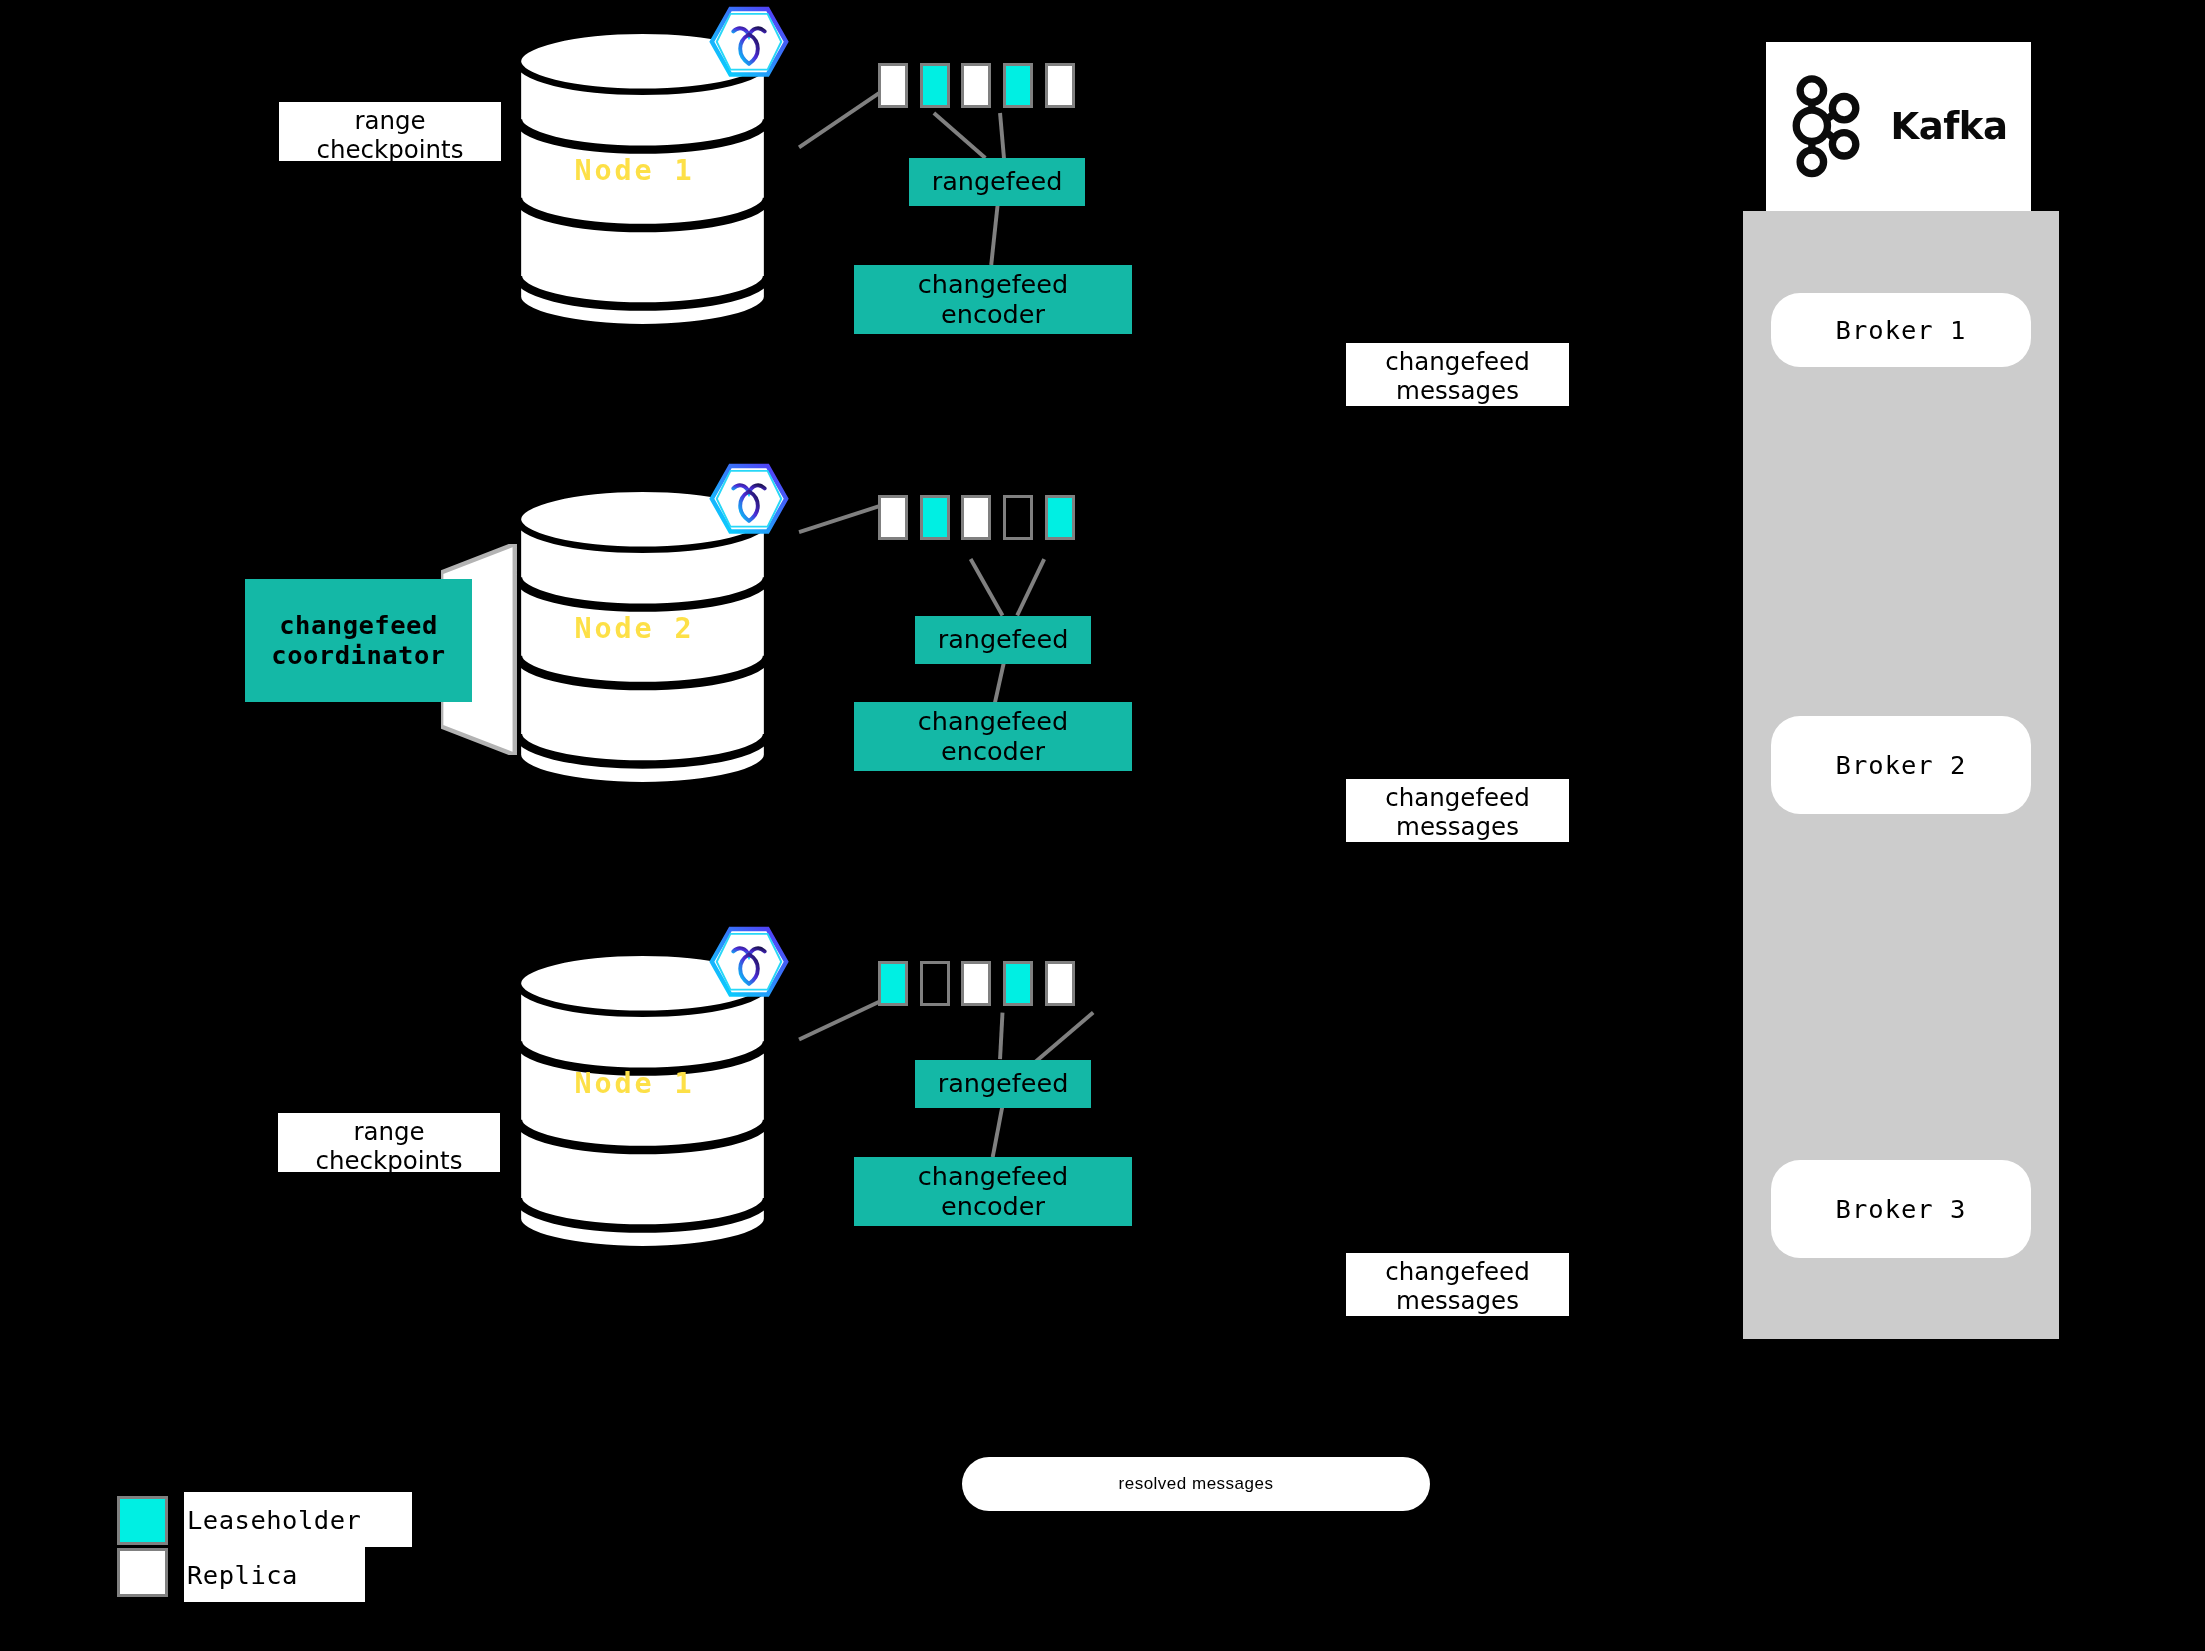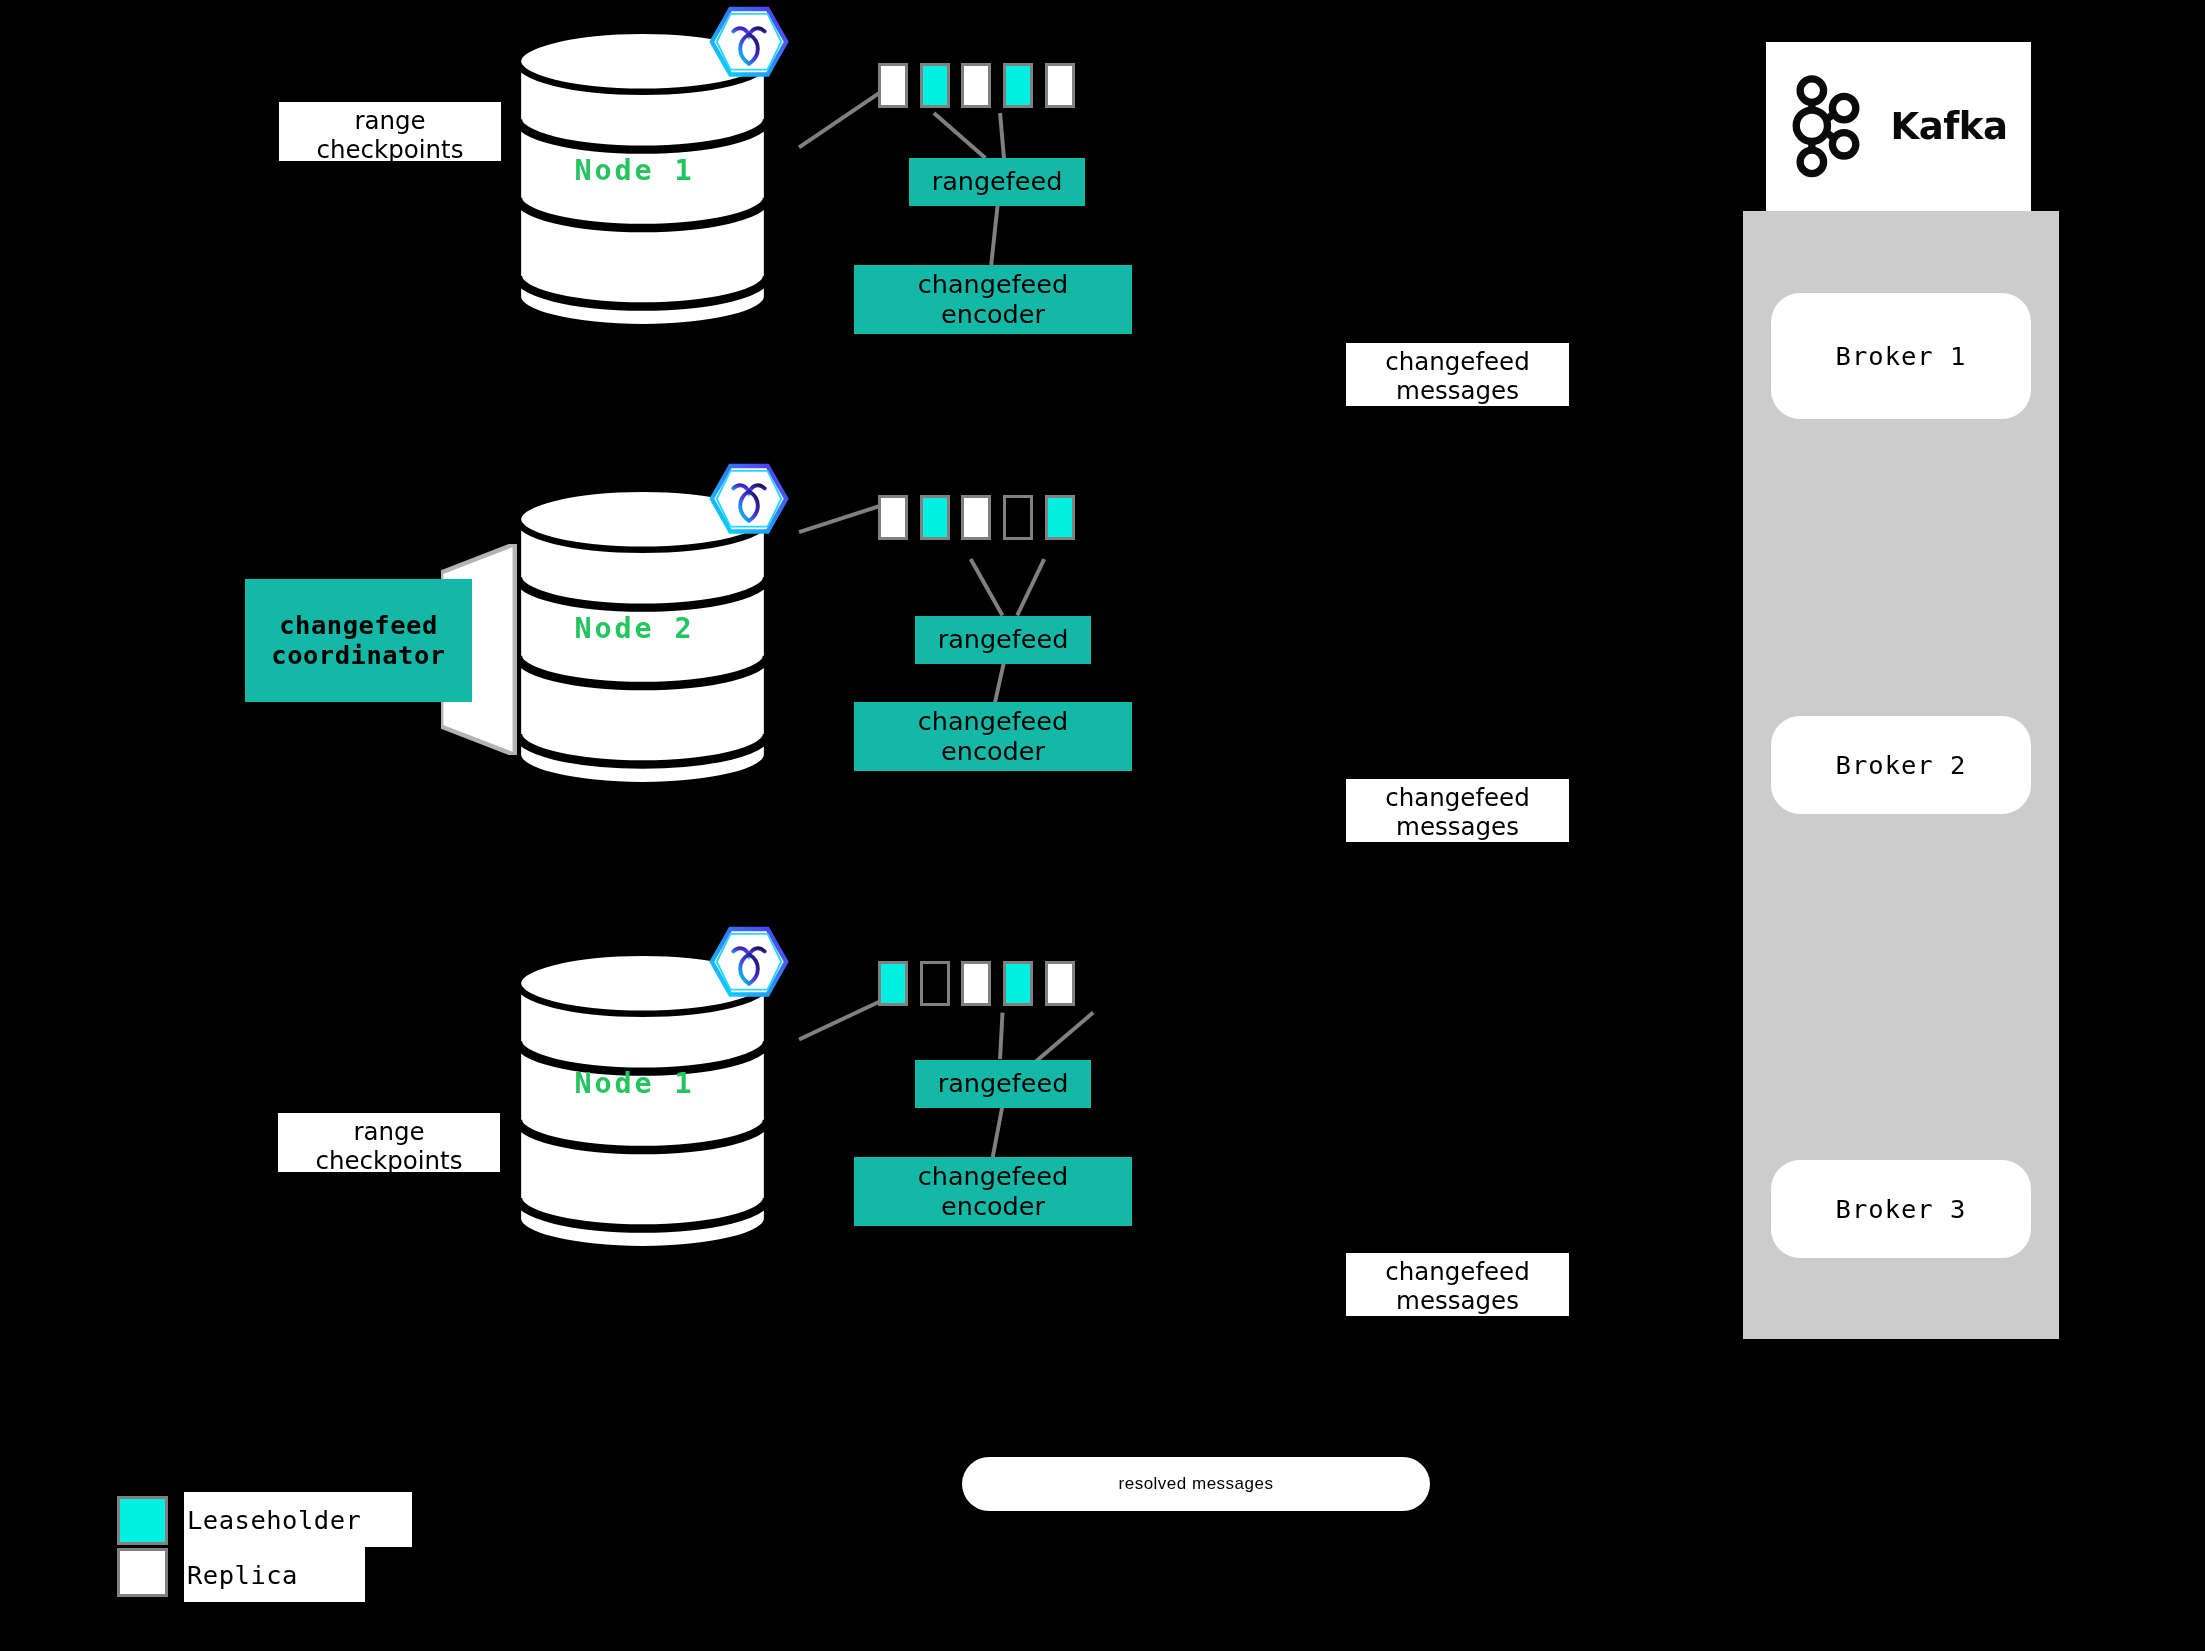--- a/index.html
+++ b/index.html
@@ -12,21 +12,21 @@
   }
   .abs{position:absolute;}
 
   
   .cyl{position:absolute;}
   .cyl svg{display:block;}
   .node-label{
     position:absolute;
     left:0;right:16px;
     text-align:center;
-    color:#22c55e;
+    color:#fde047;
     font-family:"DejaVu Sans Mono", monospace;
     font-weight:bold;
     font-size:28.4px;
     letter-spacing:2.9px;
     pointer-events:none;
   }
 
   
   .crdb-badge{position:absolute;}
 
@@ -325,21 +325,21 @@
         <circle cx="110" cy="146" r="24" fill="none" stroke="#0b0b0b" stroke-width="15"></circle>
         <line x1="44" y1="58" x2="44" y2="78" stroke="#0b0b0b" stroke-width="15"></line>
         <line x1="44" y1="138" x2="44" y2="160" stroke="#0b0b0b" stroke-width="15"></line>
         <line x1="72" y1="96" x2="92" y2="82" stroke="#0b0b0b" stroke-width="15"></line>
         <line x1="72" y1="120" x2="92" y2="136" stroke="#0b0b0b" stroke-width="15"></line>
       </svg>
     </span>
     <span class="kname">Kafka</span>
   </div>
 
-  <div class="broker" style="left:1771px;top:293px;width:260px;height:126px;">Broker 1</div>
+  <div class="broker" style="left:1771px;top:293px;width:260px;height:74px;">Broker 1</div>
   <div class="broker" style="left:1771px;top:716px;width:260px;height:98px;">Broker 2</div>
   <div class="broker" style="left:1771px;top:1160px;width:260px;height:98px;">Broker 3</div>
 
   <div id="resolved-pill" style="left:962px;top:1457px;width:468px;height:54px;">resolved messages</div>
 
   <div class="legend-swatch" style="left:117px;top:1496px;background:#00efe3;"></div>
   <div class="legend-swatch" style="left:117px;top:1548px;background:#ffffff;"></div>
   <div class="legend-text" style="left:184px;top:1492px;width:228px;height:55px;">Leaseholder</div>
   <div class="legend-text" style="left:184px;top:1547px;width:181px;height:55px;">Replica</div>
 

